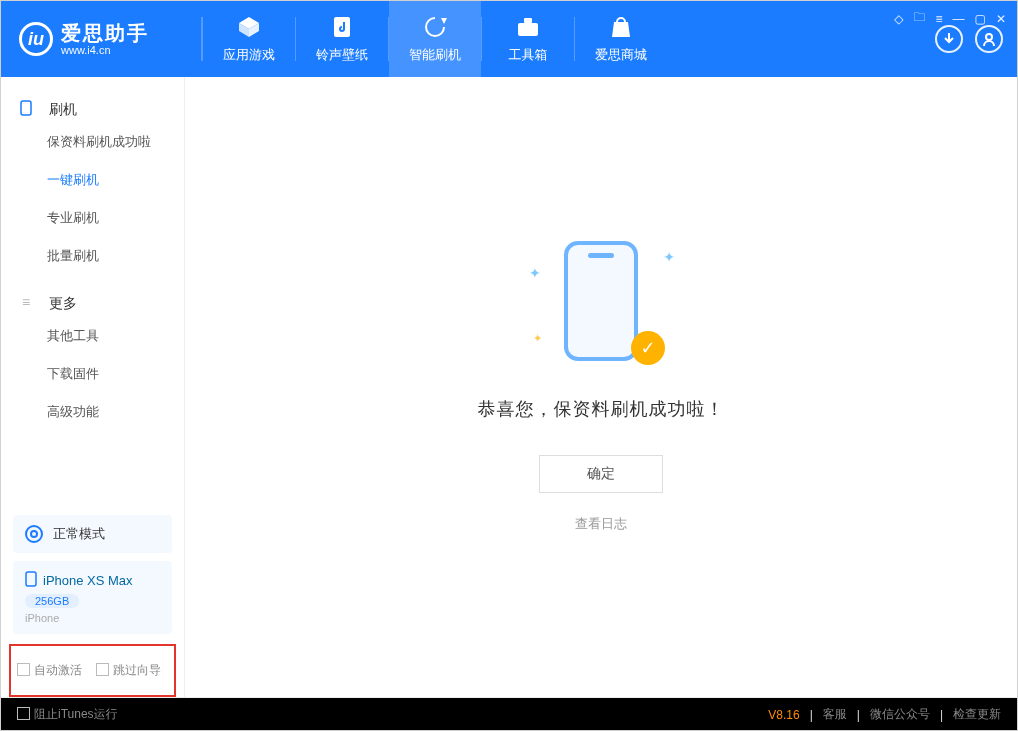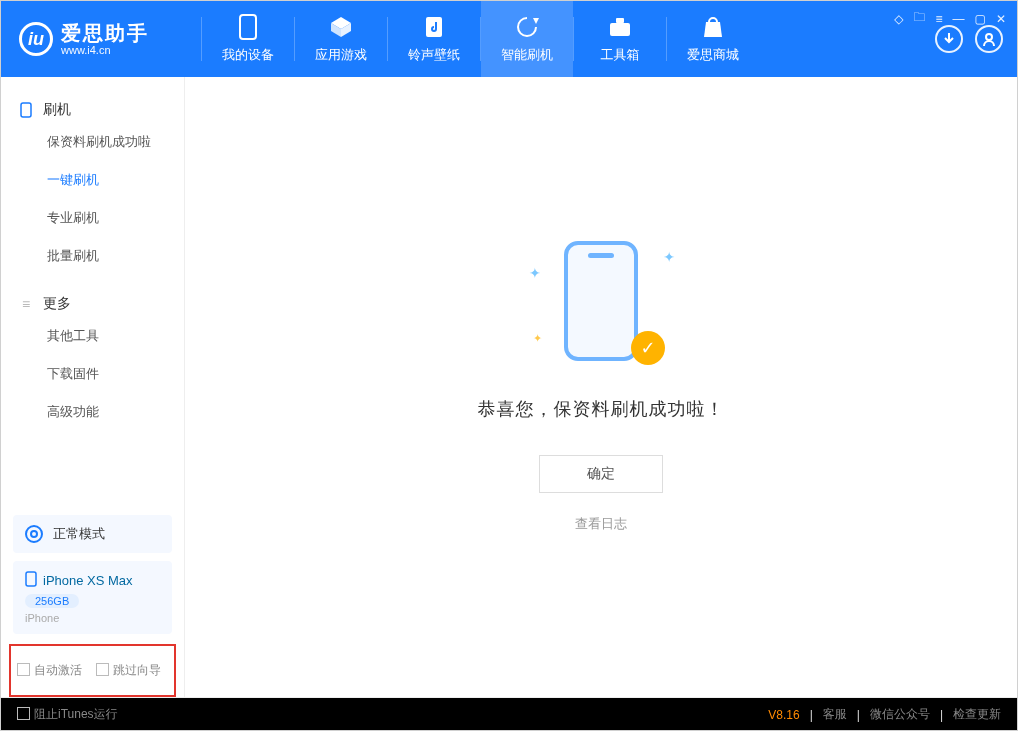--- a/index.html
+++ b/index.html
@@ -21,21 +21,21 @@
 .sep { width:1px; height:44px; background: rgba(255,255,255,0.25); align-self:center; }
 
 .header-right { margin-left:auto; display:flex; align-items:center; padding-right:14px; gap:12px; }
 .titlebar-icons { position:absolute; top:8px; right:12px; display:flex; gap:10px; align-items:center; color:#fff; font-size:12px; }
 .titlebar-icons span { cursor:pointer; opacity:.9; }
 .round-icon { width:28px; height:28px; border:2px solid rgba(255,255,255,.9); border-radius:50%; display:flex; align-items:center; justify-content:center; cursor:pointer; }
 
 
 .body { display:flex; height: 620px; }
 .sidebar { width: 184px; border-right:1px solid #eee; display:flex; flex-direction:column; padding-top:18px; }
-.group-header { display:flex; align-items:center; gap:10px; padding:6px 18px 4px 18px; color:#333; font-size:14px; font-weight:500; }
+.group-header { display:flex; align-items:flex-start; gap:16px; padding:6px 18px 4px 18px; color:#333; font-size:14px; font-weight:500; }
 .group-header .gicon { width:14px; height:14px; display:inline-flex; align-items:center; justify-content:center; color:#1b7cff; }
 .sub-item { padding:10px 0 10px 46px; font-size:13px; color:#555; cursor:pointer; }
 .sub-item.active { color:#1b7cff; }
 
 .sidebar-bottom { margin-top:auto; }
 .mode-card, .device-card { margin:8px 12px; padding:10px 12px; background:#f4f8ff; border-radius:4px; font-size:13px; color:#333; display:flex; flex-direction:column; gap:4px; }
 .mode-card { flex-direction:row; align-items:center; gap:10px; }
 .mode-dot { width:18px; height:18px; border:2px solid #1b7cff; border-radius:50%; position:relative; }
 .mode-dot::after { content:""; position:absolute; inset:3px; border:2px solid #1b7cff; border-radius:50%; }
 .device-card .dname { color:#0369a1; font-weight:500; display:flex; align-items:center; gap:6px; }
@@ -74,28 +74,20 @@
   <div class="logo-block">
     <div class="logo-ring">iu</div>
     <div class="logo-text">
       <div class="cn">爱思助手</div>
       <div class="url">www.i4.cn</div>
     </div>
   </div>
   <div class="sep"></div>
 
   <div class="nav">
-    <div class="nav-item">
-      <span class="nav-icon">
-          <svg width="20" height="26">
-            <rect x="2" y="1" width="16" height="24" rx="3" fill="none" stroke="#fff" stroke-width="2"></rect>
-          </svg>
-        </span>
-      <span class="nav-label">我的设备</span>
-    </div>
     <div class="sep"></div>
     <div class="nav-item">
       <span class="nav-icon">
           <svg width="24" height="24">
             <polygon points="12,2 22,8 12,14 2,8" fill="#fff"></polygon>
             <polygon points="2,8 12,14 12,22 2,16" fill="#cfe4ff"></polygon>
             <polygon points="22,8 12,14 12,22 22,16" fill="#e8f2ff"></polygon>
           </svg>
         </span>
       <span class="nav-label">应用游戏</span>

